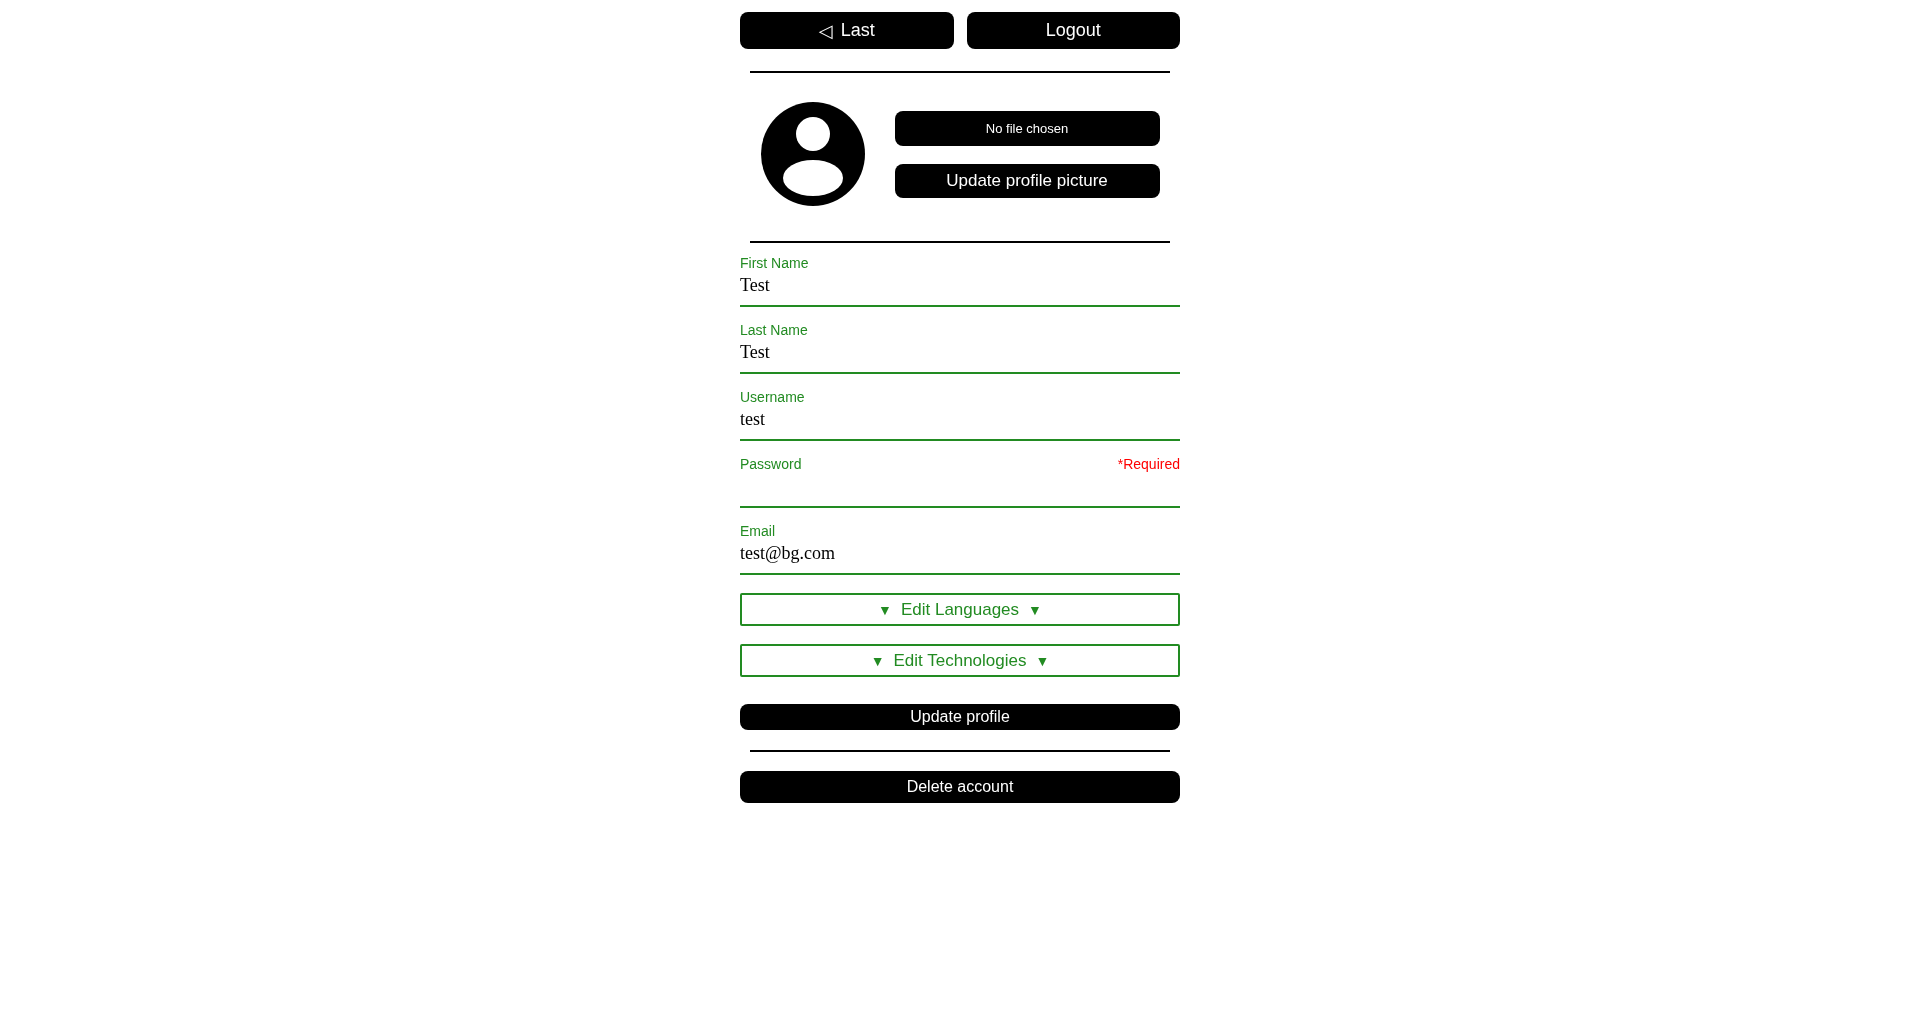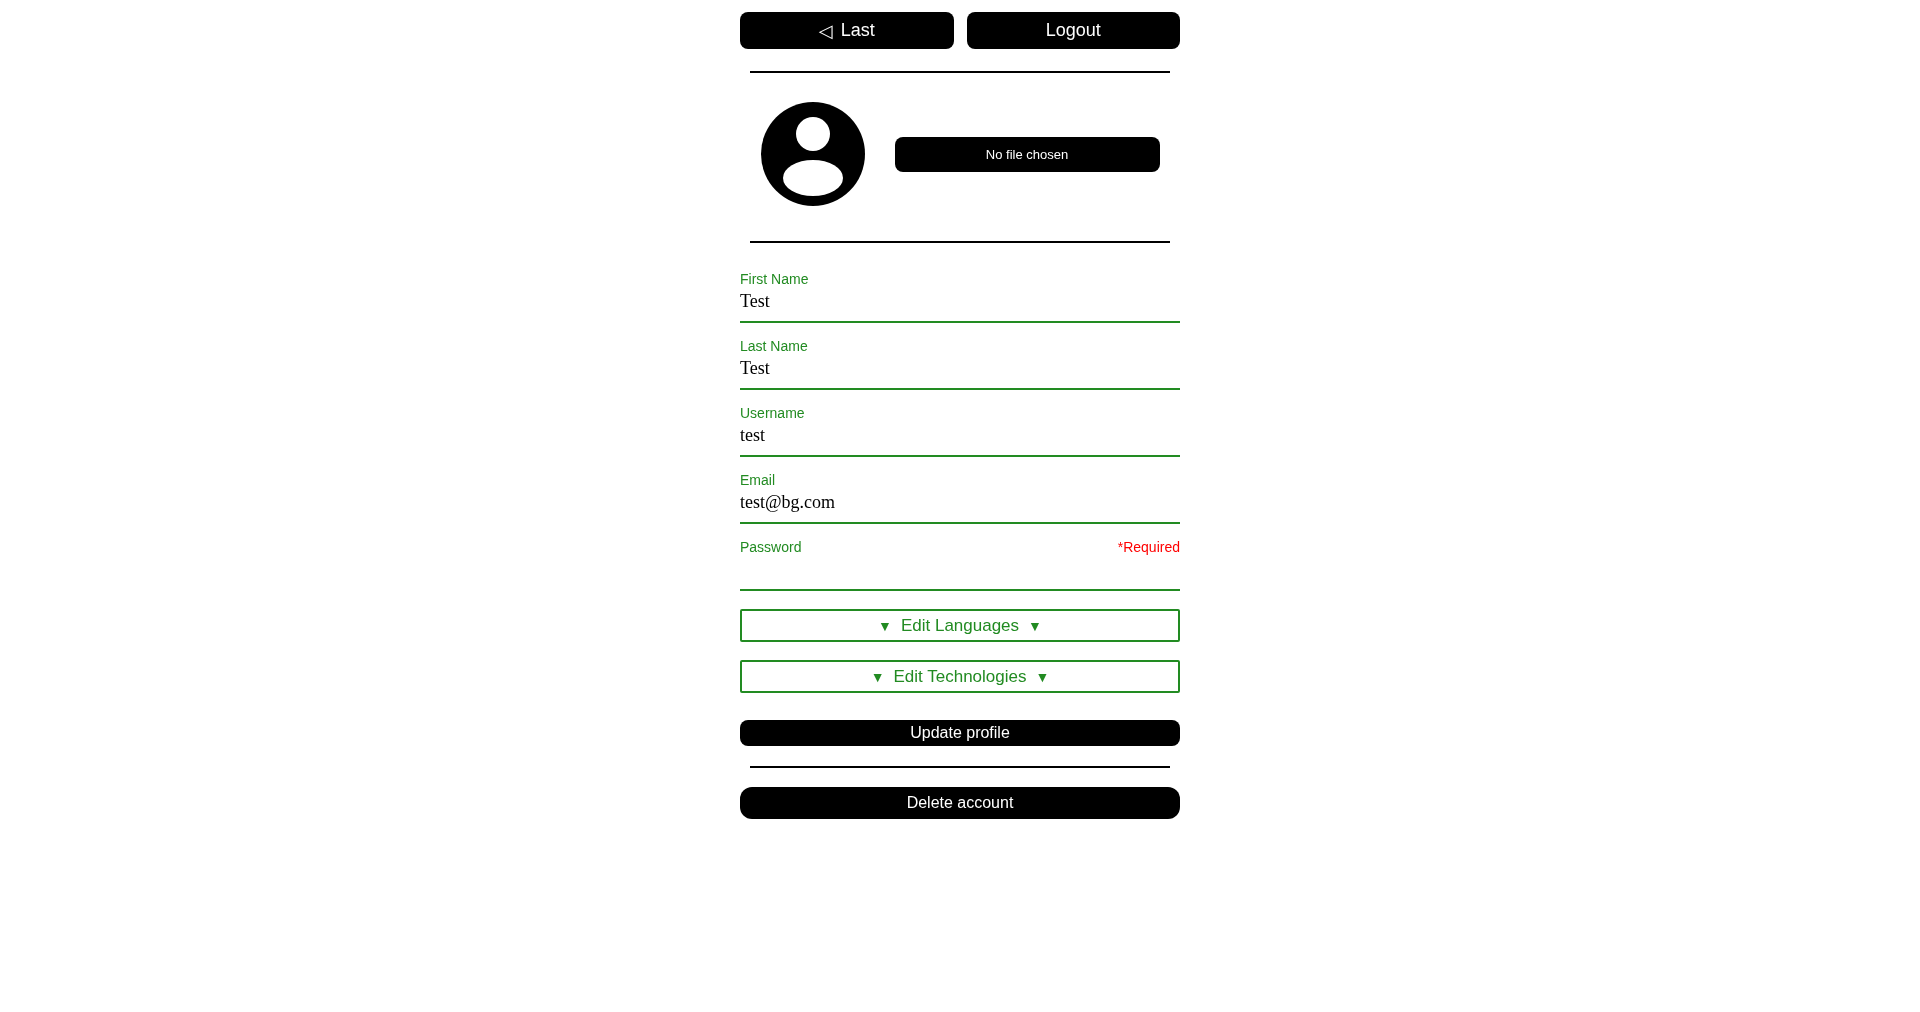--- a/index.html
+++ b/index.html
@@ -63,21 +63,21 @@
     flex: 0 0 auto;
   }
   .pic-buttons {
     display: flex;
     flex-direction: column;
     gap: 18px;
     width: 265px;
   }
   .file-btn   { height: 35px; font-size: 13px; }
   .update-pic-btn { height: 34px; font-size: 17px; }
-  .form { margin-top: 28px; }
+  .form { margin-top: 12px; }
   .field {
     border-bottom: 2px solid #228B22;
     padding-bottom: 8px;
     margin-bottom: 15px;
   }
   .field-label-row {
     display: flex;
     justify-content: space-between;
     align-items: baseline;
   }
@@ -123,21 +123,20 @@
   .edit-toggle-btn .arrow { font-size: 14px; }
   .update-profile-btn {
     margin-top: 27px;
     height: 26px;
     font-size: 16px;
   }
   .delete-account-btn {
     margin-top: 19px;
     height: 32px;
     font-size: 16px;
-    border-radius: 12px;
   }
 </style>
 </head>
 <body>
 
 <div class="page">
   <div class="container">
 
     <div class="top-buttons">
       <button class="btn-black">
@@ -156,20 +155,23 @@
         <svg width="104" height="104" viewBox="0 0 104 104">
           <circle cx="52" cy="52" r="52" fill="#000000"></circle>
           <circle cx="52" cy="32" r="17" fill="#ffffff"></circle>
           <ellipse cx="52" cy="76" rx="30" ry="18" fill="#ffffff"></ellipse>
         </svg>
       </span>
       <div class="pic-buttons">
         <button class="btn-black file-btn">
           <span>No file chosen</span>
         </button>
+        <button class="btn-black update-pic-btn">
+          <span>Update profile picture</span>
+        </button>
       </div>
     </div>
 
     <hr class="divider divider-2">
 
     <div class="form">
 
       <div class="field">
         <div class="field-label-row">
           <span class="field-label">First Name</span>
@@ -182,35 +184,35 @@
           <span class="field-label">Last Name</span>
         </div>
         <input class="field-input" type="text" value="Test" style="">
       </div>
 
       <div class="field">
         <div class="field-label-row">
           <span class="field-label">Username</span>
         </div>
         <input class="field-input" type="text" value="test" style="">
-      </div>
-
-      <div class="field">
-        <div class="field-label-row">
-          <span class="field-label">Email</span>
-        </div>
-        <input class="field-input" type="text" value="test@bg.com" style="">
       </div>
 
       <div class="field">
         <div class="field-label-row">
           <span class="field-label">Password</span>
           <span class="required-note">*Required</span>
         </div>
         <input class="field-input" type="password" value="" style="">
+      </div>
+
+      <div class="field">
+        <div class="field-label-row">
+          <span class="field-label">Email</span>
+        </div>
+        <input class="field-input" type="text" value="test@bg.com" style="">
       </div>
 
       <button class="edit-toggle-btn">
         <span class="arrow">▼</span>
         <span>Edit Languages</span>
         <span class="arrow">▼</span>
       </button>
 
       <button class="edit-toggle-btn">
         <span class="arrow">▼</span>

